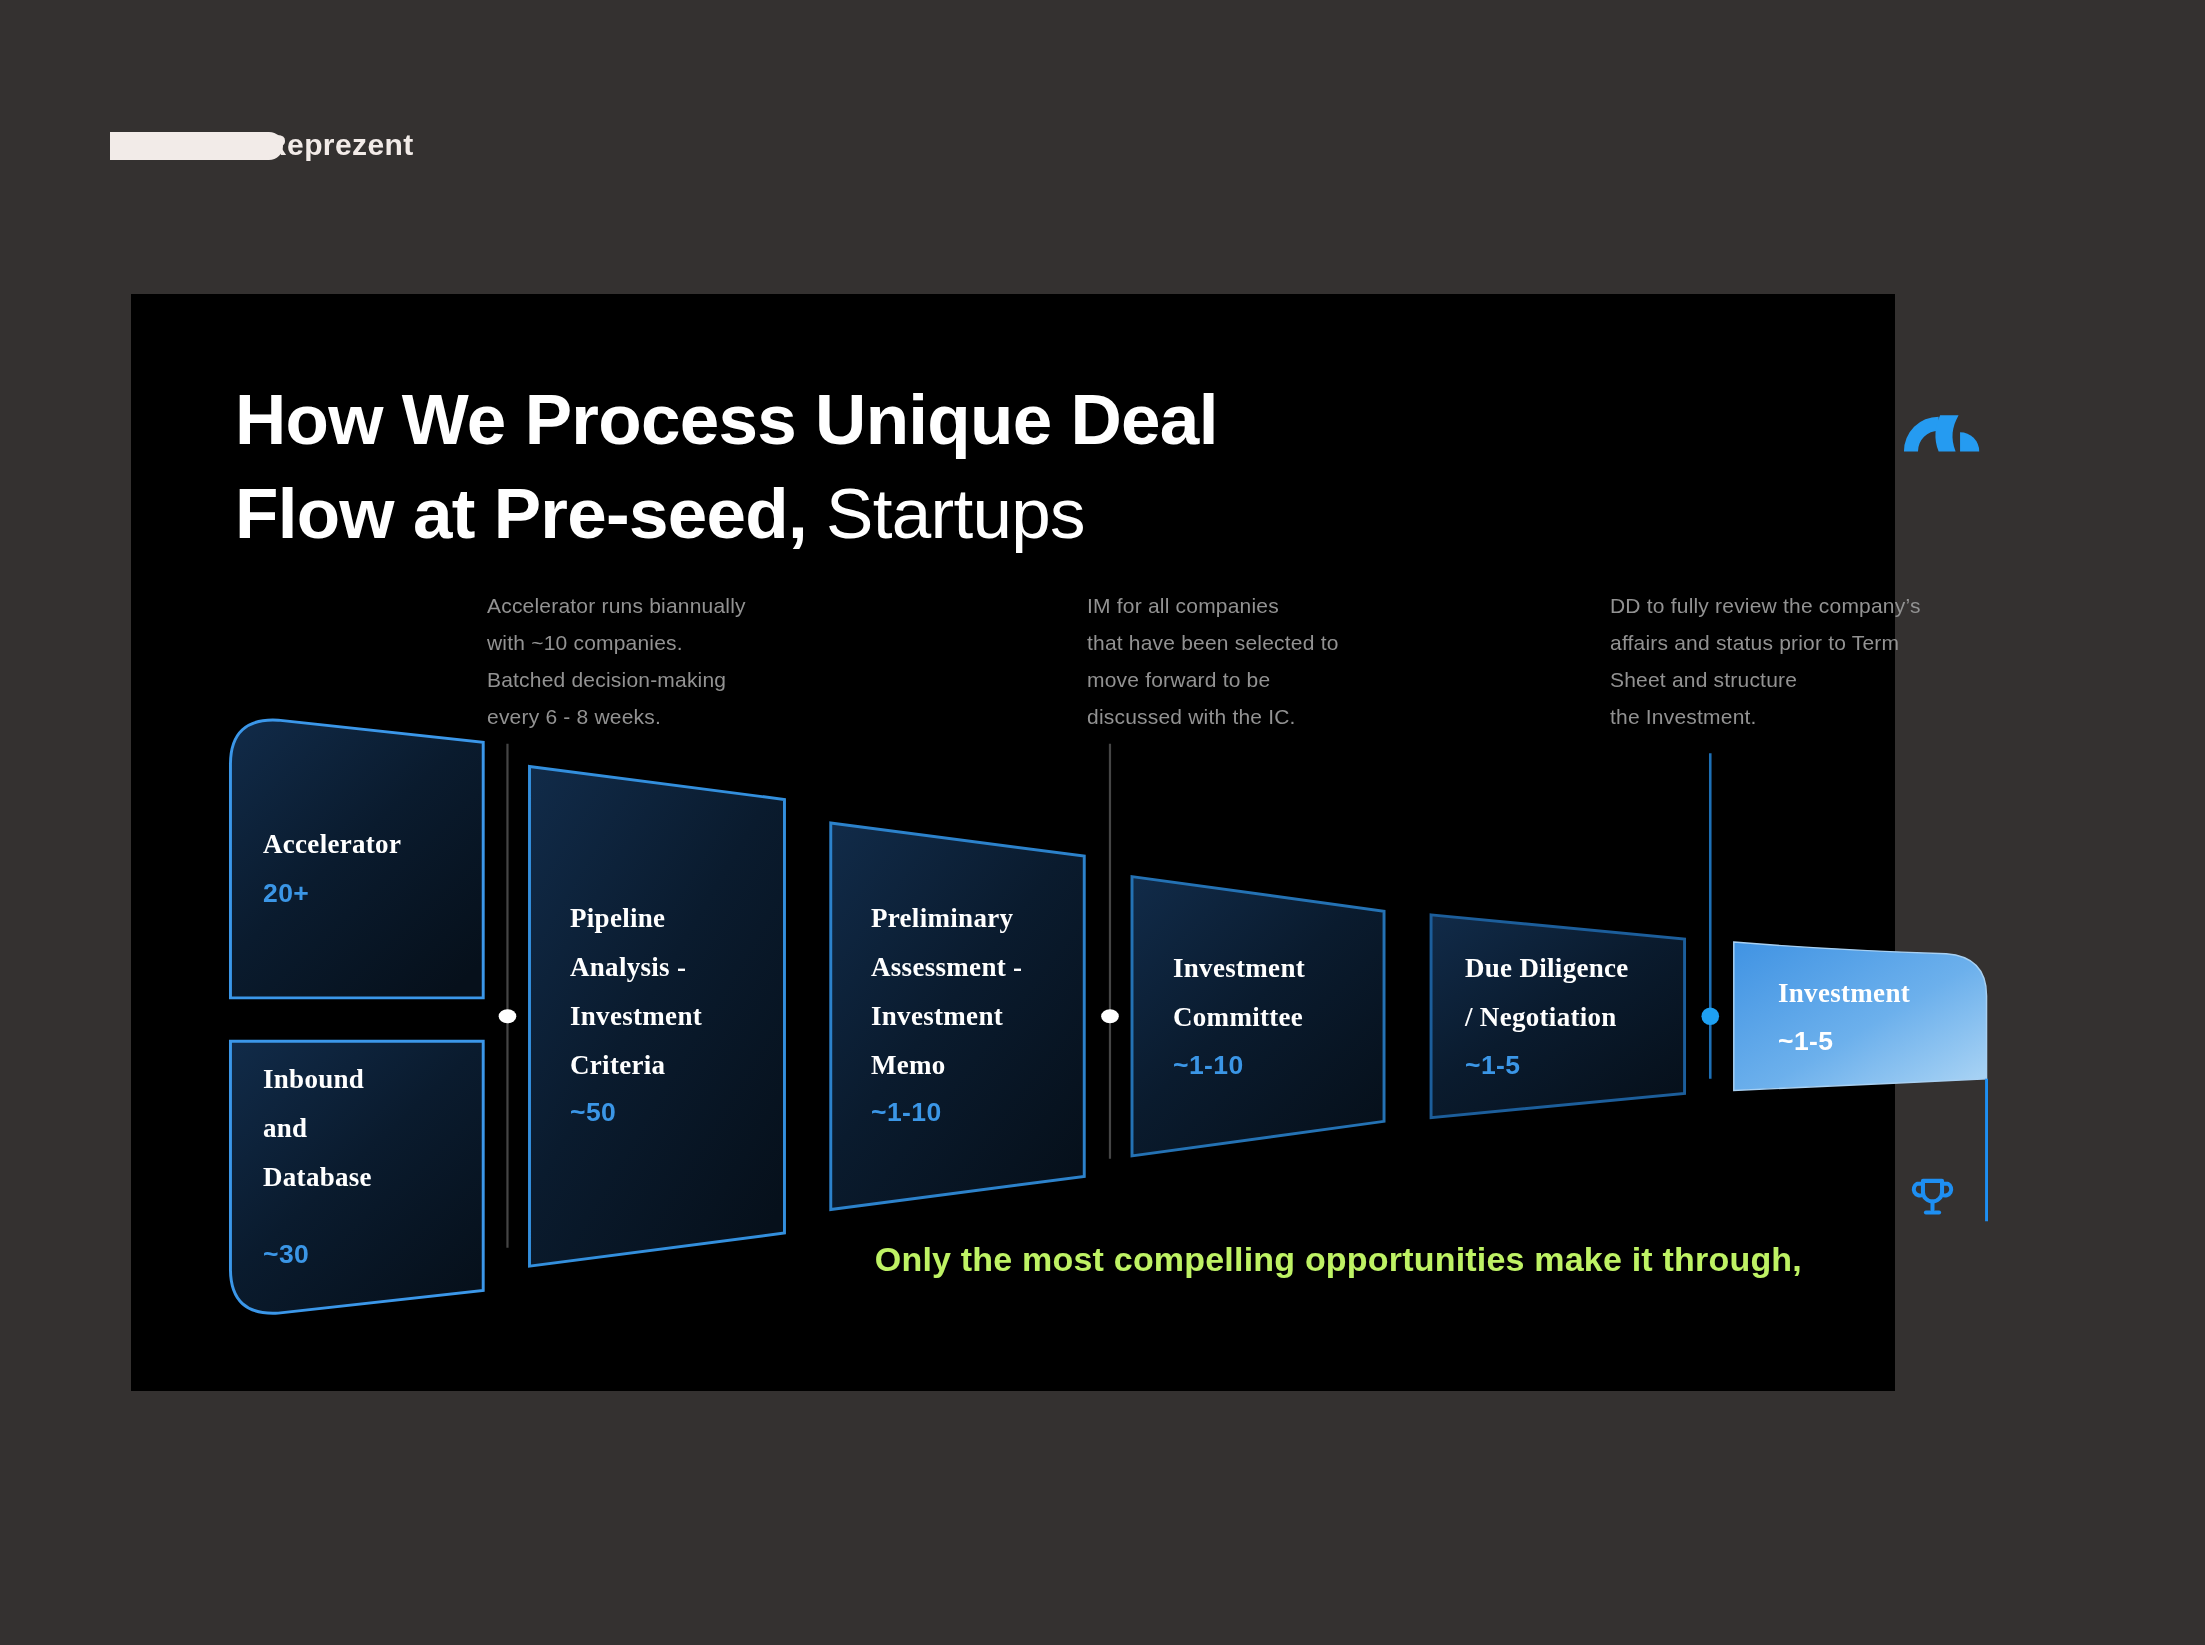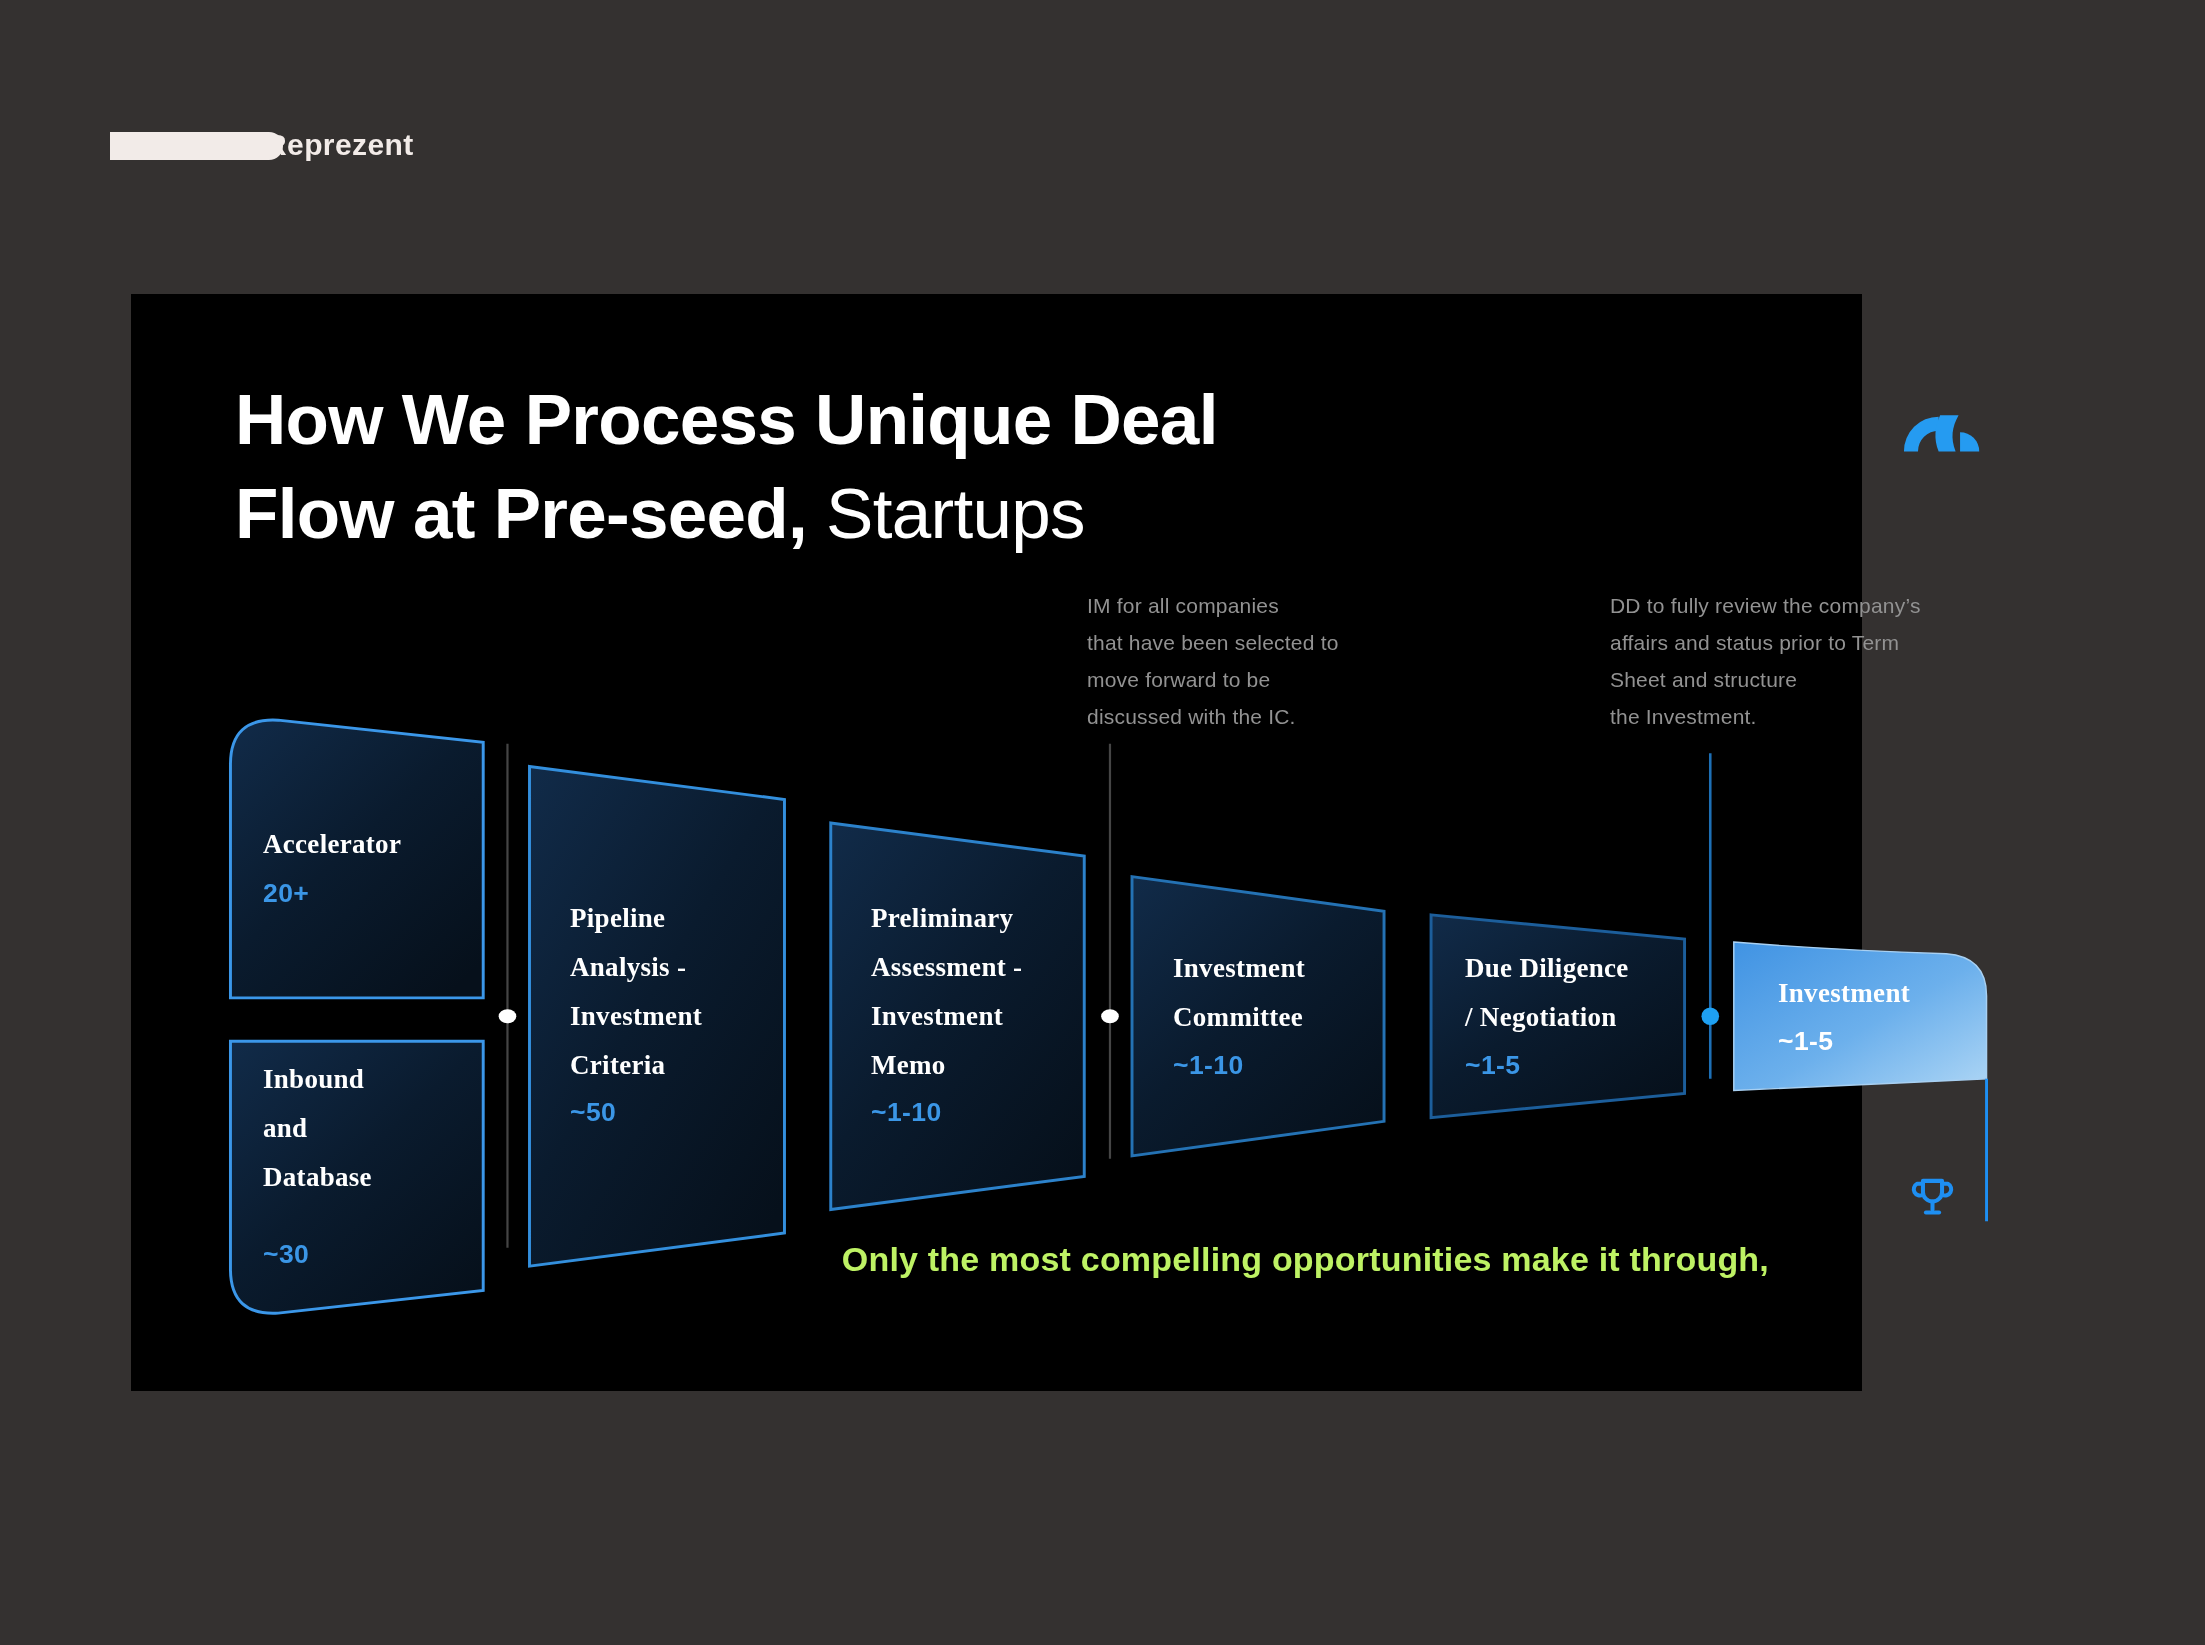--- a/index.html
+++ b/index.html
@@ -11,21 +11,21 @@
   .abs{position:absolute;}
   
   .brand-bar{
     left:110px;top:132px;width:173px;height:28px;
     background:#f2ebe8;border-radius:0 14.7px 14.7px 0;
   }
   .brand-text{
     left:265px;top:128px;font-size:30px;font-weight:700;color:#f2ebe8;letter-spacing:0.4px;
   }
   
-  .slide{left:131px;top:294px;width:1731px;height:1097px;background:#000;}
+  .slide{left:131px;top:294px;width:1731px;height:1097px;background:#000;padding-left:33px;}
   .slide-title{
     left:104px;top:79px;color:#fff;font-size:71px;line-height:94px;
     font-weight:700;letter-spacing:-0.7px;
   }
   .slide-title .light{font-weight:400;}
   .note{
     color:#929292;font-size:21px;line-height:37px;letter-spacing:0.2px;width:345px;top:293px;
   }
   .note span{display:block;}
   .label{
@@ -57,20 +57,26 @@
   </div>
 
   <svg class="abs" style="left:1770px;top:110px" width="93" height="49" viewBox="0 0 126 66">
     <g fill="#259bf1">
       <path d="M4,64 A47,47 0 0 1 51,17 L51,36 A28,28 0 0 0 23,64 Z"></path>
       <path d="M53,15 L78,15 C69,31 67,46 74,64 L51,64 C44,47 46,30 53,15 Z"></path>
       <path d="M80,64 L80,38 A26,26 0 0 1 106,64 Z"></path>
     </g>
   </svg>
 
+  <div class="abs note" style="left:356px">
+    <span>Accelerator runs biannually</span>
+    <span>with ~10 companies.</span>
+    <span>Batched decision-making</span>
+    <span>every 6 - 8 weeks.</span>
+  </div>
   <div class="abs note" style="left:956px">
     <span>IM for all companies</span>
     <span>that have been selected to</span>
     <span>move forward to be</span>
     <span>discussed with the IC.</span>
   </div>
   <div class="abs note" style="left:1479px">
     <span>DD to fully review the company’s</span>
     <span>affairs and status prior to Term</span>
     <span>Sheet and structure</span>

